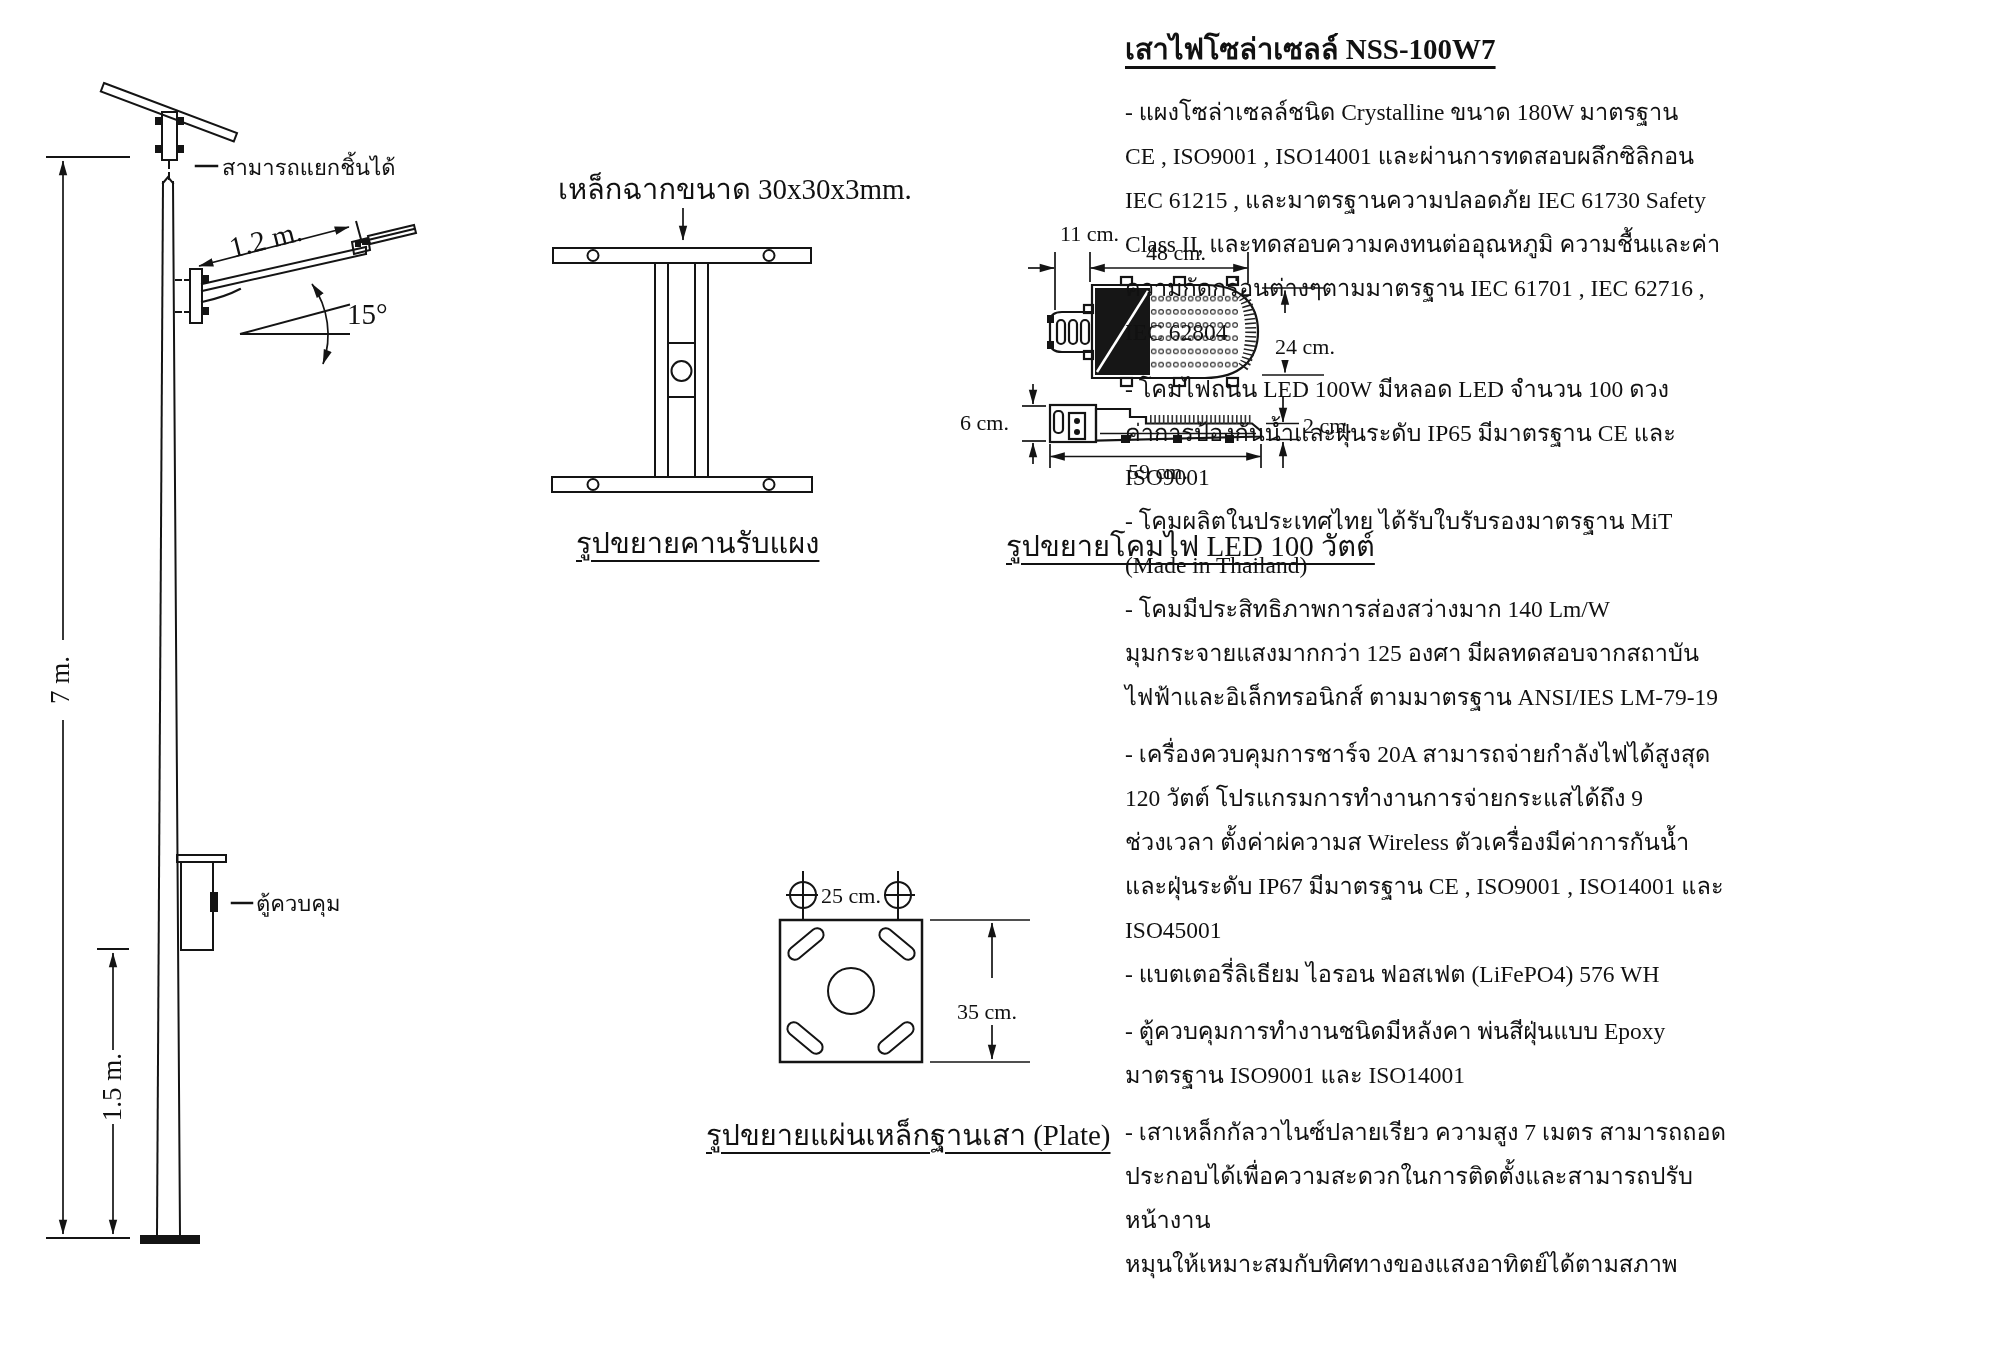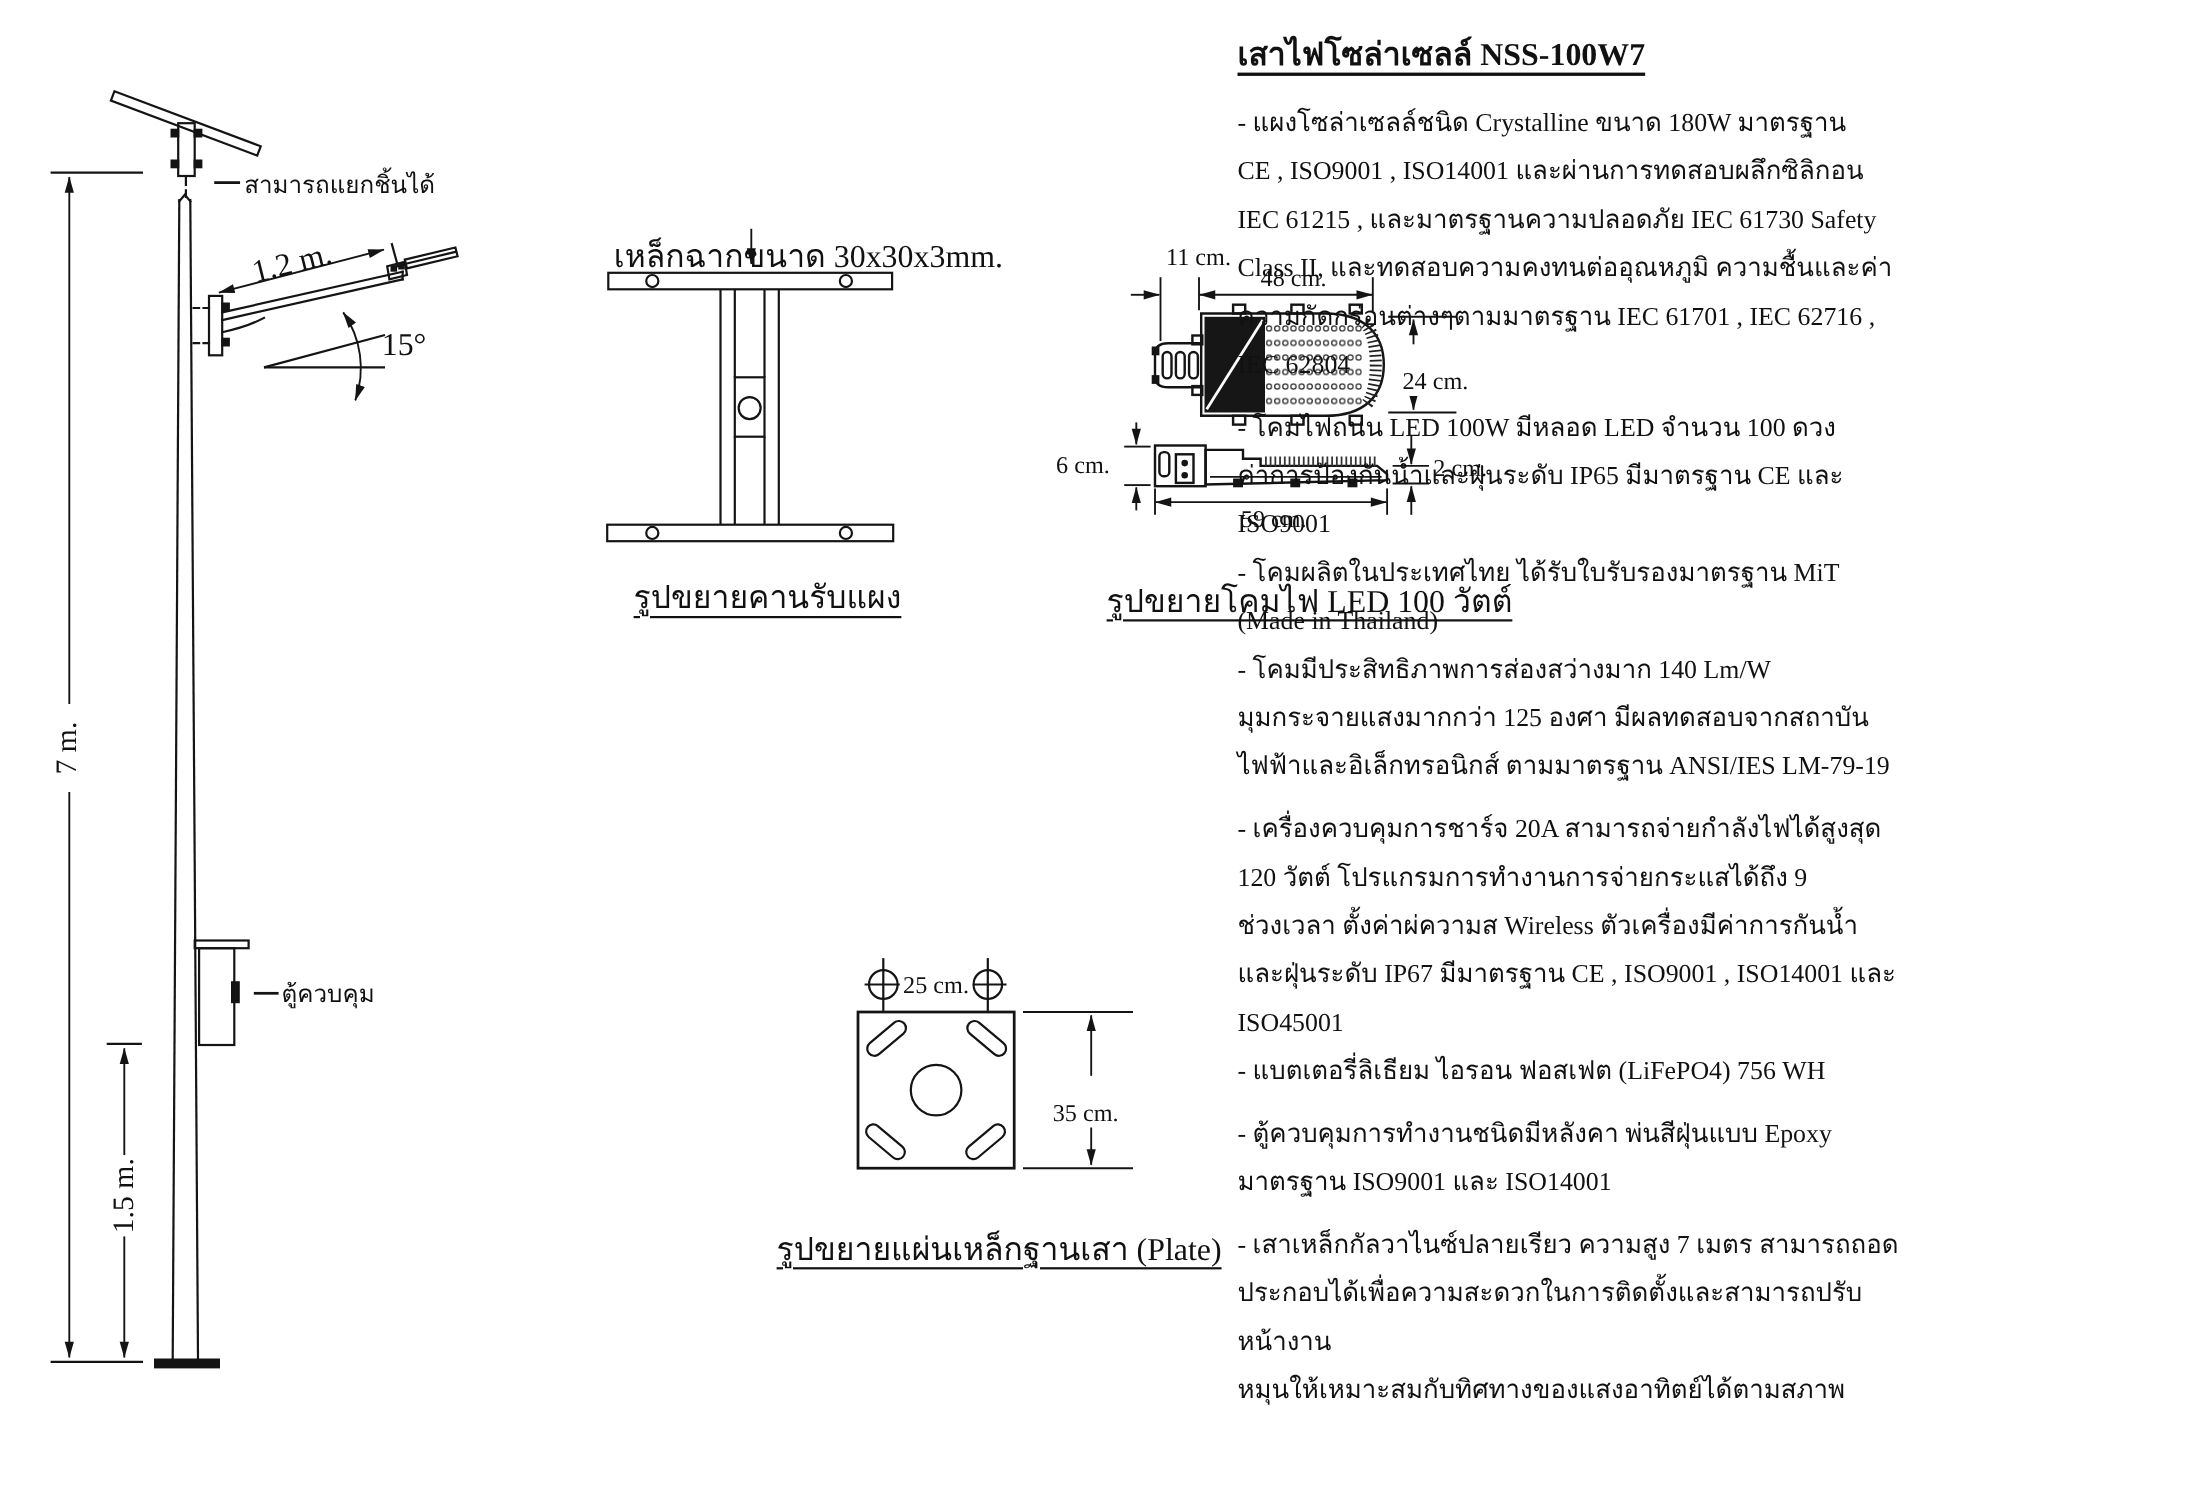--- a/index.html
+++ b/index.html
@@ -206,21 +206,21 @@
     </g>
   </svg>
 
   <div class="lbl" style="left:222px;top:150px;">สามารถแยกชิ้นได้</div>
   <div class="lbl big tilt" style="left:230px;top:232px;">1.2 m.</div>
   <div class="lbl big" style="left:347px;top:298px;">15°</div>
   <div class="vlabel" style="left:15px;top:662px;">7 m.</div>
   <div class="vlabel" style="left:67px;top:1069px;">1.5 m.</div>
   <div class="lbl" style="left:256px;top:886px;">ตู้ควบคุม</div>
 
-  <div class="lbl big" style="left:558px;top:166px;margin-top:44px;">เหล็กฉากขนาด 30x30x3mm.</div>
+  <div class="lbl big" style="left:558px;top:166px;">เหล็กฉากขนาด 30x30x3mm.</div>
   <div class="caption" style="left:576px;top:520px;">รูปขยายคานรับแผง</div>
 
   <div class="lbl" style="left:1040px;top:221px;margin-left:20px;">11 cm.</div>
   <div class="lbl" style="left:1146px;top:240px;">48 cm.</div>
   <div class="lbl bg" style="left:1272px;top:314px;">24 cm.</div>
   <div class="lbl" style="left:960px;top:410px;">6 cm.</div>
   <div class="lbl" style="left:1303px;top:413px;">2 cm.</div>
   <div class="lbl" style="left:1128px;top:459px;">59 cm.</div>
   <div class="caption" style="left:1006px;top:523px;">รูปขยายโคมไฟ LED 100 วัตต์</div>
 
@@ -243,21 +243,21 @@
       <div class="spec-line">- โคมผลิตในประเทศไทย ได้รับใบรับรองมาตรฐาน MiT</div>
       <div class="spec-line">(Made in Thailand)</div>
       <div class="spec-line">- โคมมีประสิทธิภาพการส่องสว่างมาก 140 Lm/W</div>
       <div class="spec-line">มุมกระจายแสงมากกว่า 125 องศา มีผลทดสอบจากสถาบัน</div>
       <div class="spec-line">ไฟฟ้าและอิเล็กทรอนิกส์ ตามมาตรฐาน ANSI/IES LM-79-19</div>
       <div class="spec-line gap">- เครื่องควบคุมการชาร์จ 20A สามารถจ่ายกำลังไฟได้สูงสุด</div>
       <div class="spec-line">120 วัตต์ โปรแกรมการทำงานการจ่ายกระแสได้ถึง 9</div>
       <div class="spec-line">ช่วงเวลา ตั้งค่าผ่ความส Wireless ตัวเครื่องมีค่าการกันน้ำ</div>
       <div class="spec-line">และฝุ่นระดับ IP67 มีมาตรฐาน CE , ISO9001 , ISO14001 และ</div>
       <div class="spec-line">ISO45001</div>
-      <div class="spec-line">- แบตเตอรี่ลิเธียม ไอรอน ฟอสเฟต (LiFePO4) 756 WH</div>
+      <div class="spec-line">- แบตเตอรี่ลิเธียม ไอรอน ฟอสเฟต (LiFePO4) 576 WH</div>
       <div class="spec-line gap">- ตู้ควบคุมการทำงานชนิดมีหลังคา พ่นสีฝุ่นแบบ Epoxy</div>
       <div class="spec-line">มาตรฐาน ISO9001 และ ISO14001</div>
       <div class="spec-line gap">- เสาเหล็กกัลวาไนซ์ปลายเรียว ความสูง 7 เมตร สามารถถอด</div>
       <div class="spec-line">ประกอบได้เพื่อความสะดวกในการติดตั้งและสามารถปรับ</div>
       <div class="spec-line">หน้างาน</div>
       <div class="spec-line">หมุนให้เหมาะสมกับทิศทางของแสงอาทิตย์ได้ตามสภาพ</div>
     </div>
 
 </div>
 

